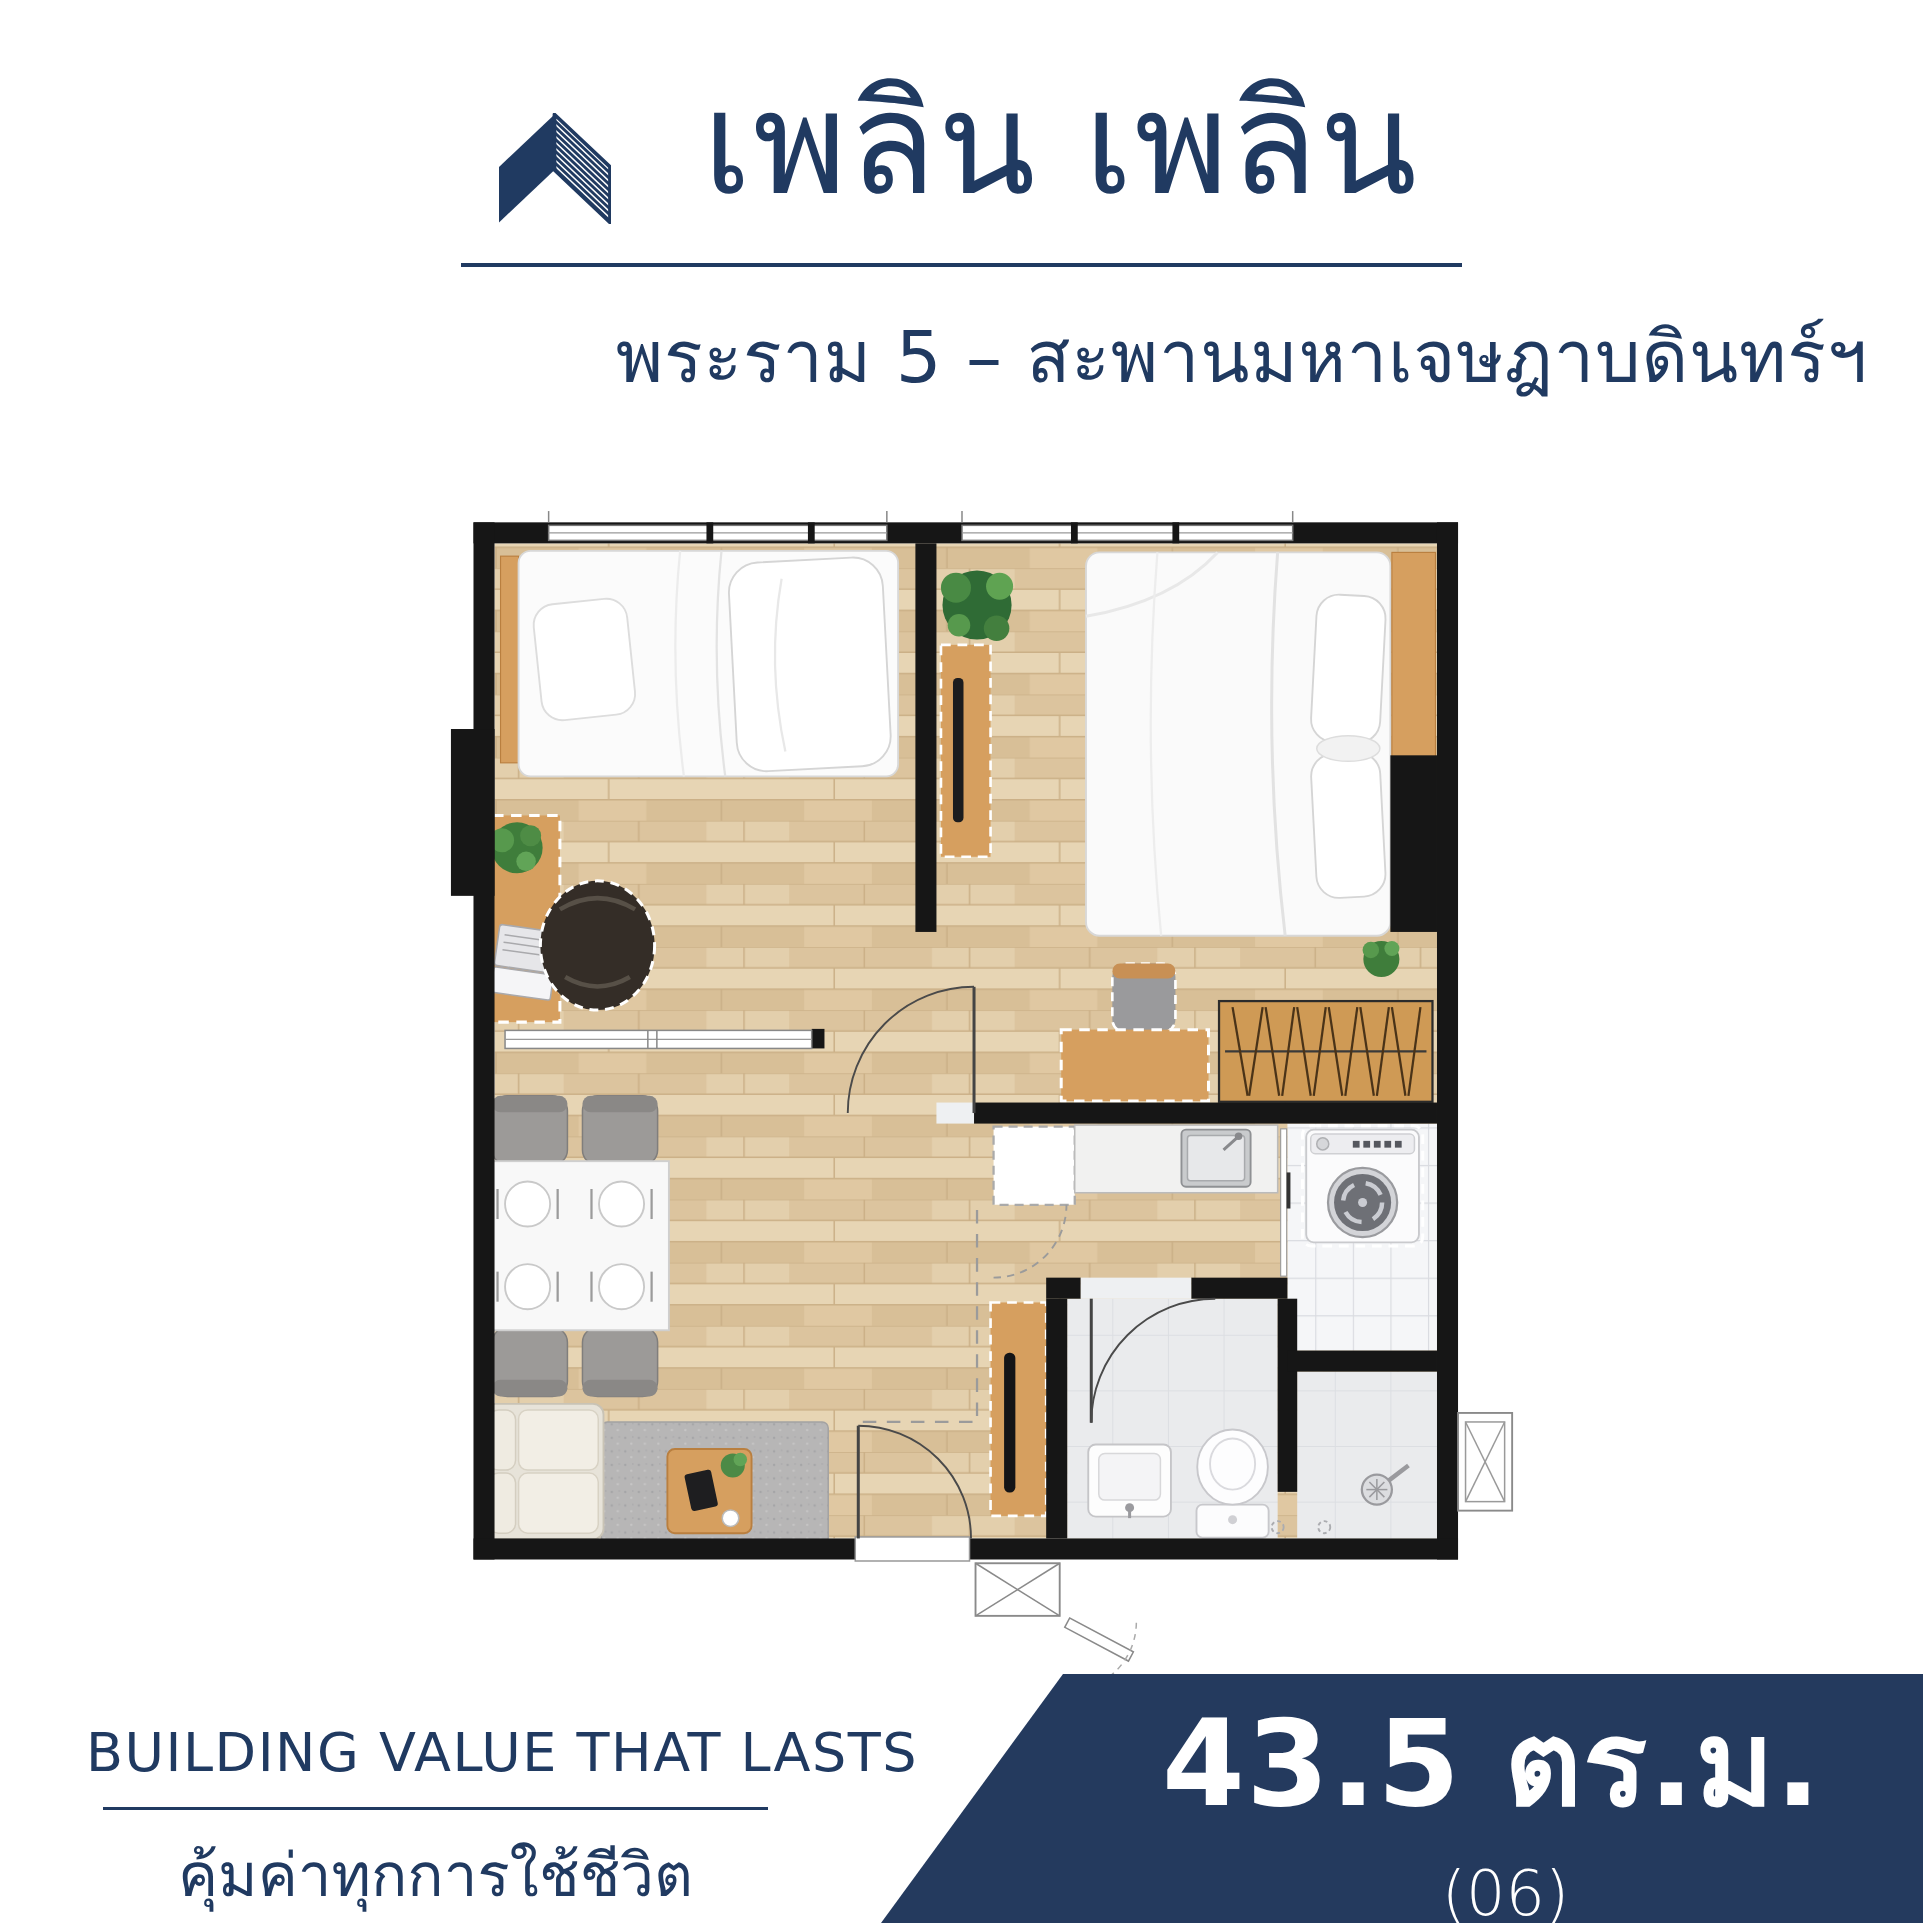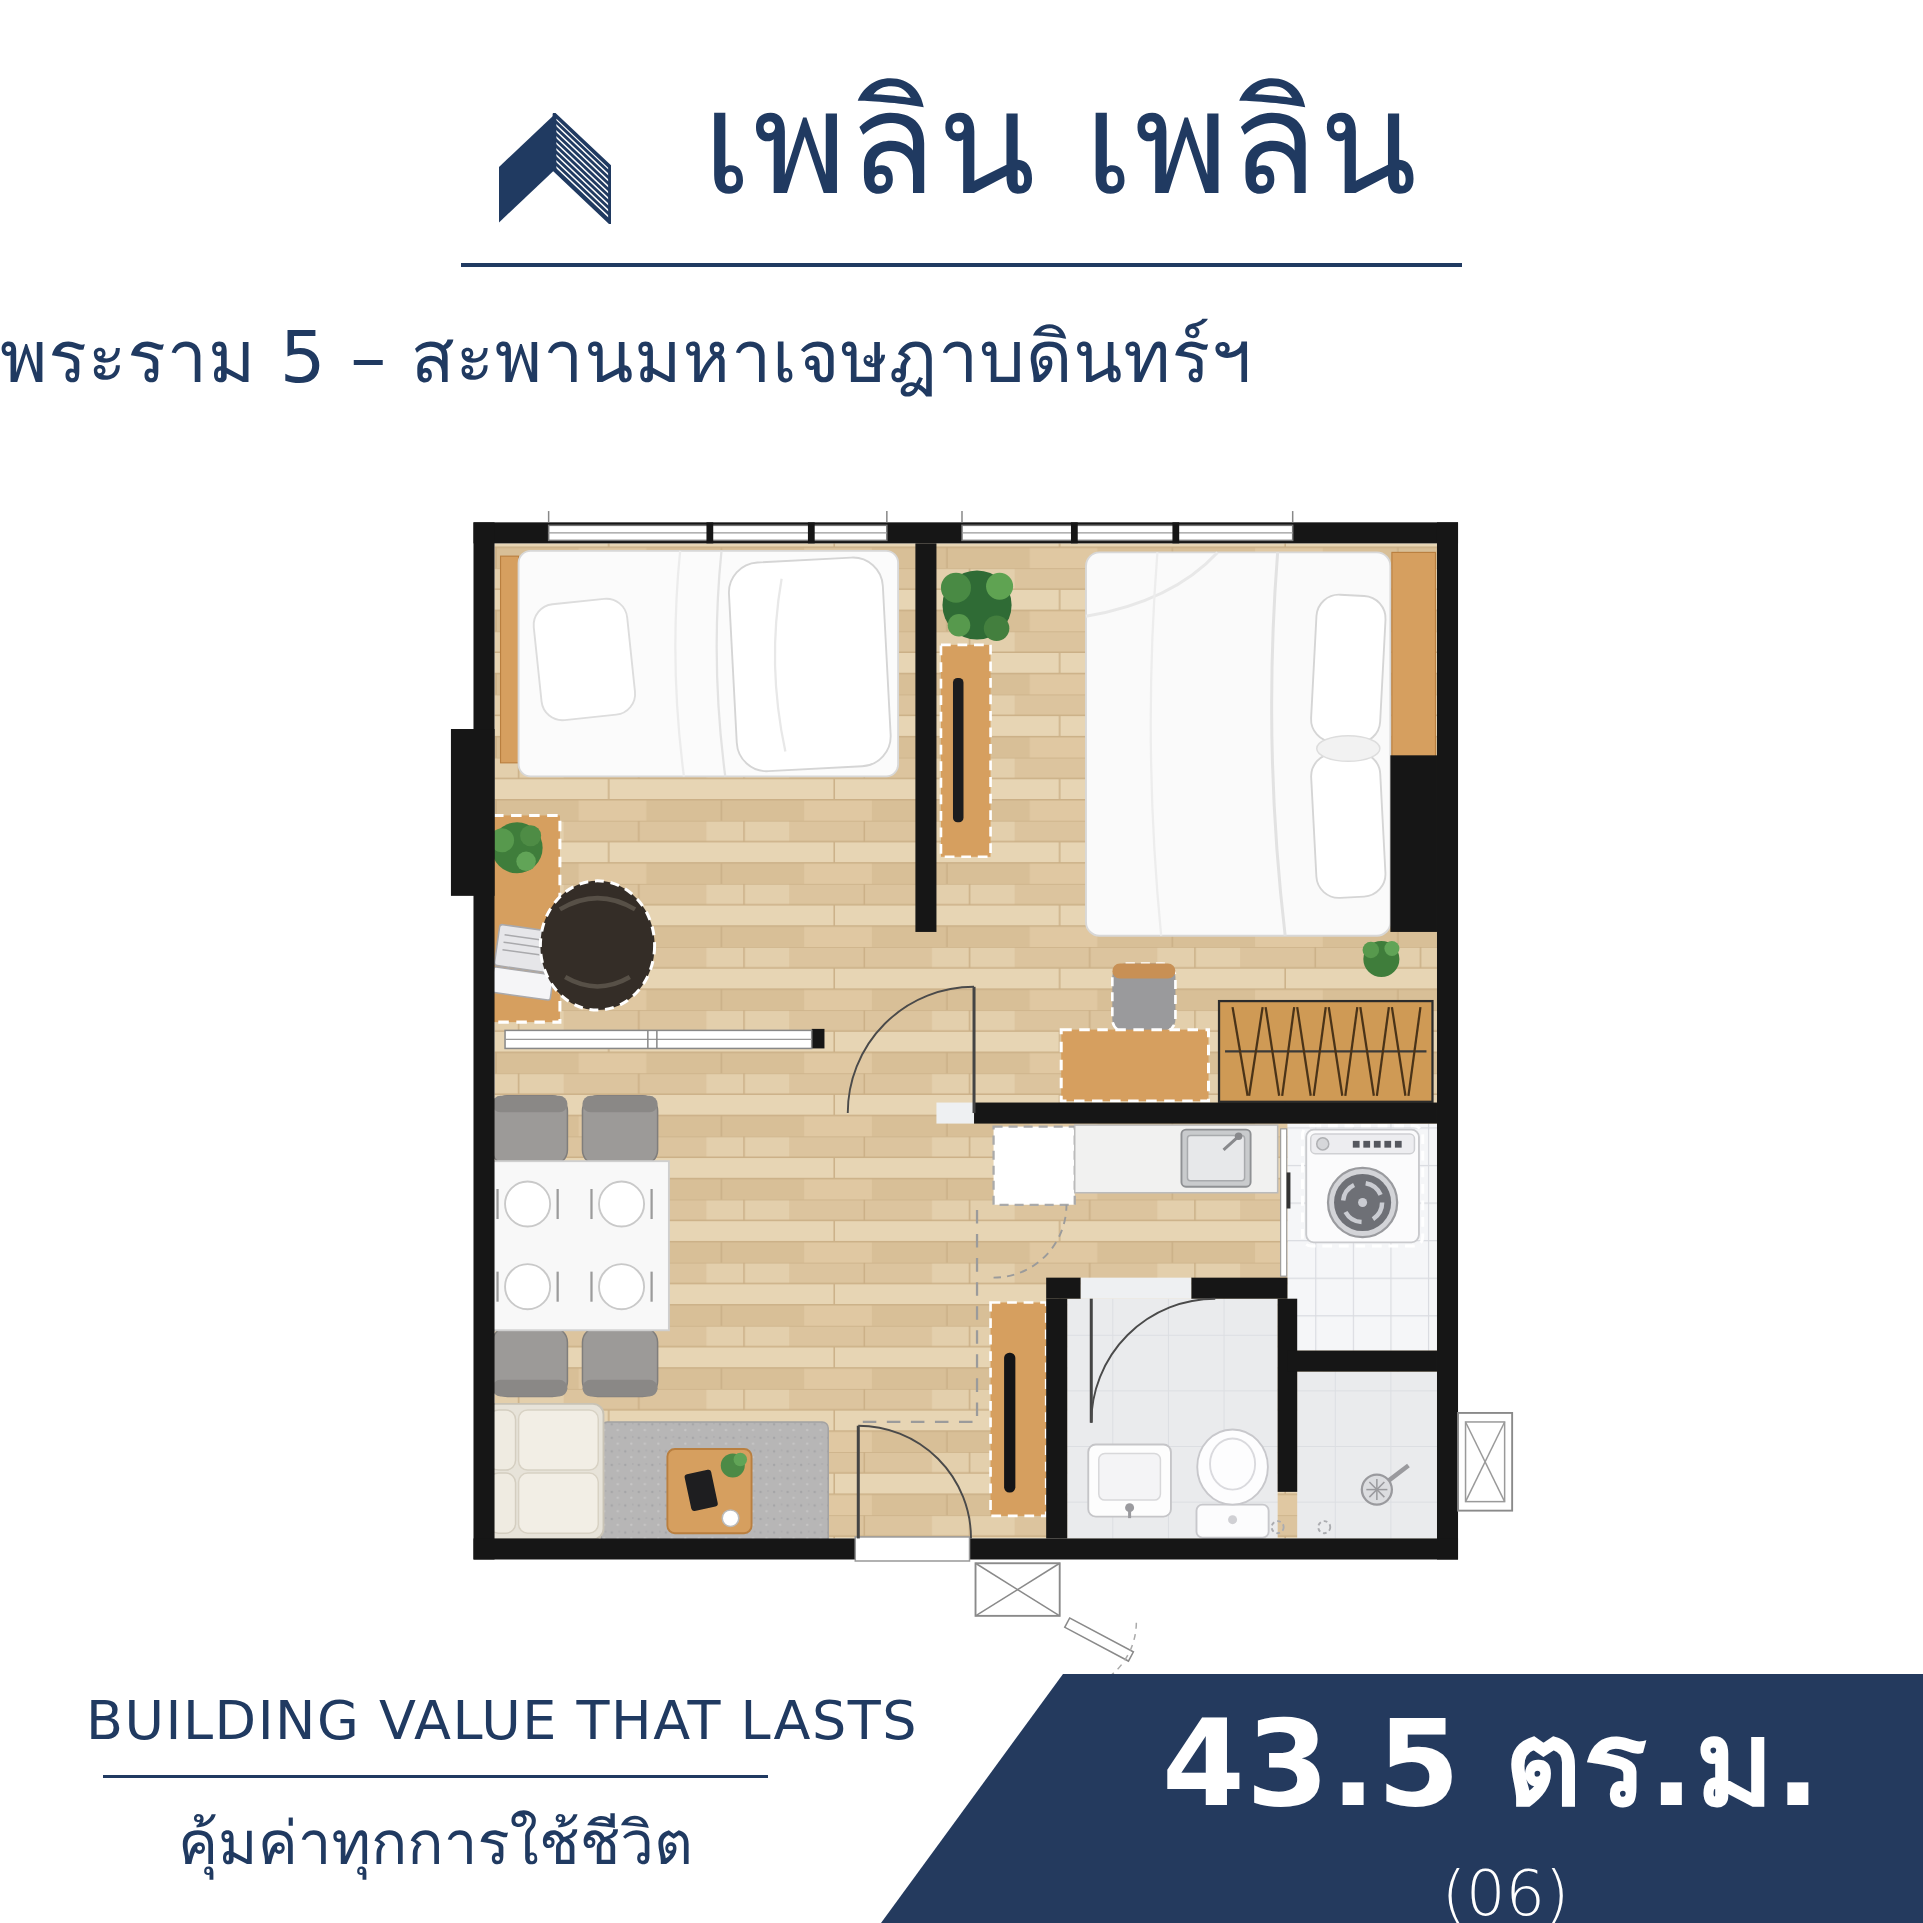--- a/index.html
+++ b/index.html
@@ -3,25 +3,25 @@
 <meta charset="utf-8">
 <style>
   html,body{margin:0;padding:0;background:#ffffff;}
   .page{position:relative;width:1924px;height:1924px;background:#ffffff;overflow:hidden;
         font-family:"DejaVu Sans","Liberation Sans",sans-serif;}
   .logo{position:absolute;left:498px;top:113px;width:113px;height:111px;}
   .brand-title{position:absolute;left:647px;top:50px;width:827px;height:188px;
     line-height:188px;text-align:center;font-size:143px;font-weight:500;color:#203A61;
     letter-spacing:1.5px;white-space:nowrap;}
   .header-rule{position:absolute;left:461px;top:263px;width:1001px;height:3.8px;background:#203A61;}
-  .subtitle{position:absolute;left:0;top:299px;width:1868px;text-align:left;
+  .subtitle{position:absolute;left:0;top:299px;width:1868px;text-align:right;
     font-size:72px;font-weight:400;color:#203A61;letter-spacing:0.8px;}
   .plan-svg{position:absolute;left:0;top:0;width:1924px;height:1924px;}
   .footer-left{position:absolute;left:86px;top:1689px;width:699px;text-align:center;color:#203A61;}
-  .tag-en{font-size:54px;font-weight:500;letter-spacing:1.5px;white-space:nowrap;}
+  .tag-en{font-size:54px;font-weight:500;letter-spacing:1.5px;white-space:nowrap;margin-top:32px;}
   .tag-rule{width:665px;height:3.8px;background:#203A61;margin:22.5px auto 0 auto;}
   .tag-th{margin-top:16.5px;font-size:60px;font-weight:500;}
   .banner{position:absolute;left:881px;top:1674px;width:1042px;height:249px;background:#243A5E;
     clip-path:polygon(182px 0,1042px 0,1042px 249px,0 249px);
     display:flex;align-items:center;justify-content:center;padding-left:180px;box-sizing:border-box;flex-direction:column;}
   .banner .area{color:#ffffff;font-size:119px;font-weight:700;letter-spacing:1.5px;white-space:nowrap;}
   .banner .unit{color:#ffffff;font-size:62px;font-weight:300;margin-left:27px;white-space:nowrap;}
 </style>
 </head>
 <body>

